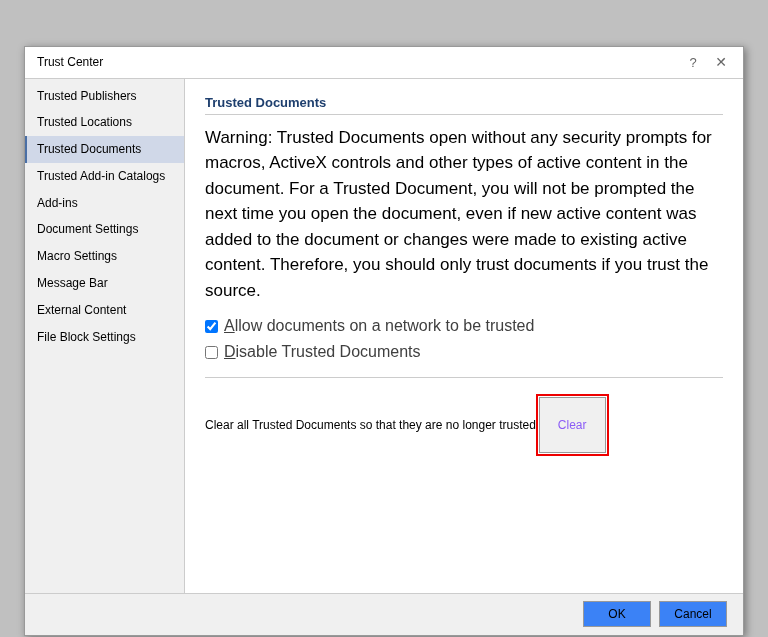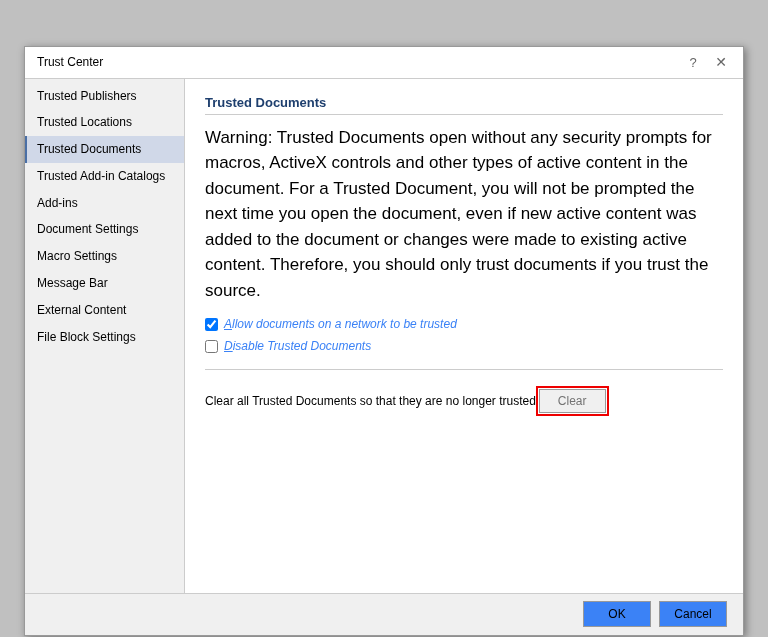--- a/index.html
+++ b/index.html
@@ -115,24 +115,23 @@
       align-items: center;
       margin-bottom: 8px;
       gap: 6px;
     }
     .checkbox-row input[type="checkbox"] {
       width: 13px;
       height: 13px;
       cursor: pointer;
     }
     .checkbox-label {
-      font-size: 12px;
-      color: #3b82f6;
-      cursor: pointer;
-      font-style: italic;
+      font-size: 16px;
+      color: #404040;
+      cursor: pointer;
     }
     .underline { text-decoration: underline; }
     .divider {
       border: none;
       border-top: 1px solid #ccc;
       margin: 16px 0;
     }
     .clear-row {
       display: flex;
       align-items: center;
@@ -142,25 +141,25 @@
       font-size: 12px;
       color: #000;
     }
     .clear-button-wrapper {
       border: 2px solid #e00;
       padding: 1px;
     }
     .clear-button {
       background: #f0f0f0;
       border: 1px solid #999;
-      padding: 4px 18px;
+      padding: 20px 18px;
       font-size: 12px;
       cursor: pointer;
       min-width: 60px;
-      color: #737373;
+      color: #8b5cf6;
     }
     .dialog-footer {
       display: flex;
       justify-content: flex-end;
       align-items: center;
       padding: 8px 16px;
       border-top: 1px solid #ccc;
       gap: 8px;
       background: #f0f0f0;
       height: 42px;

